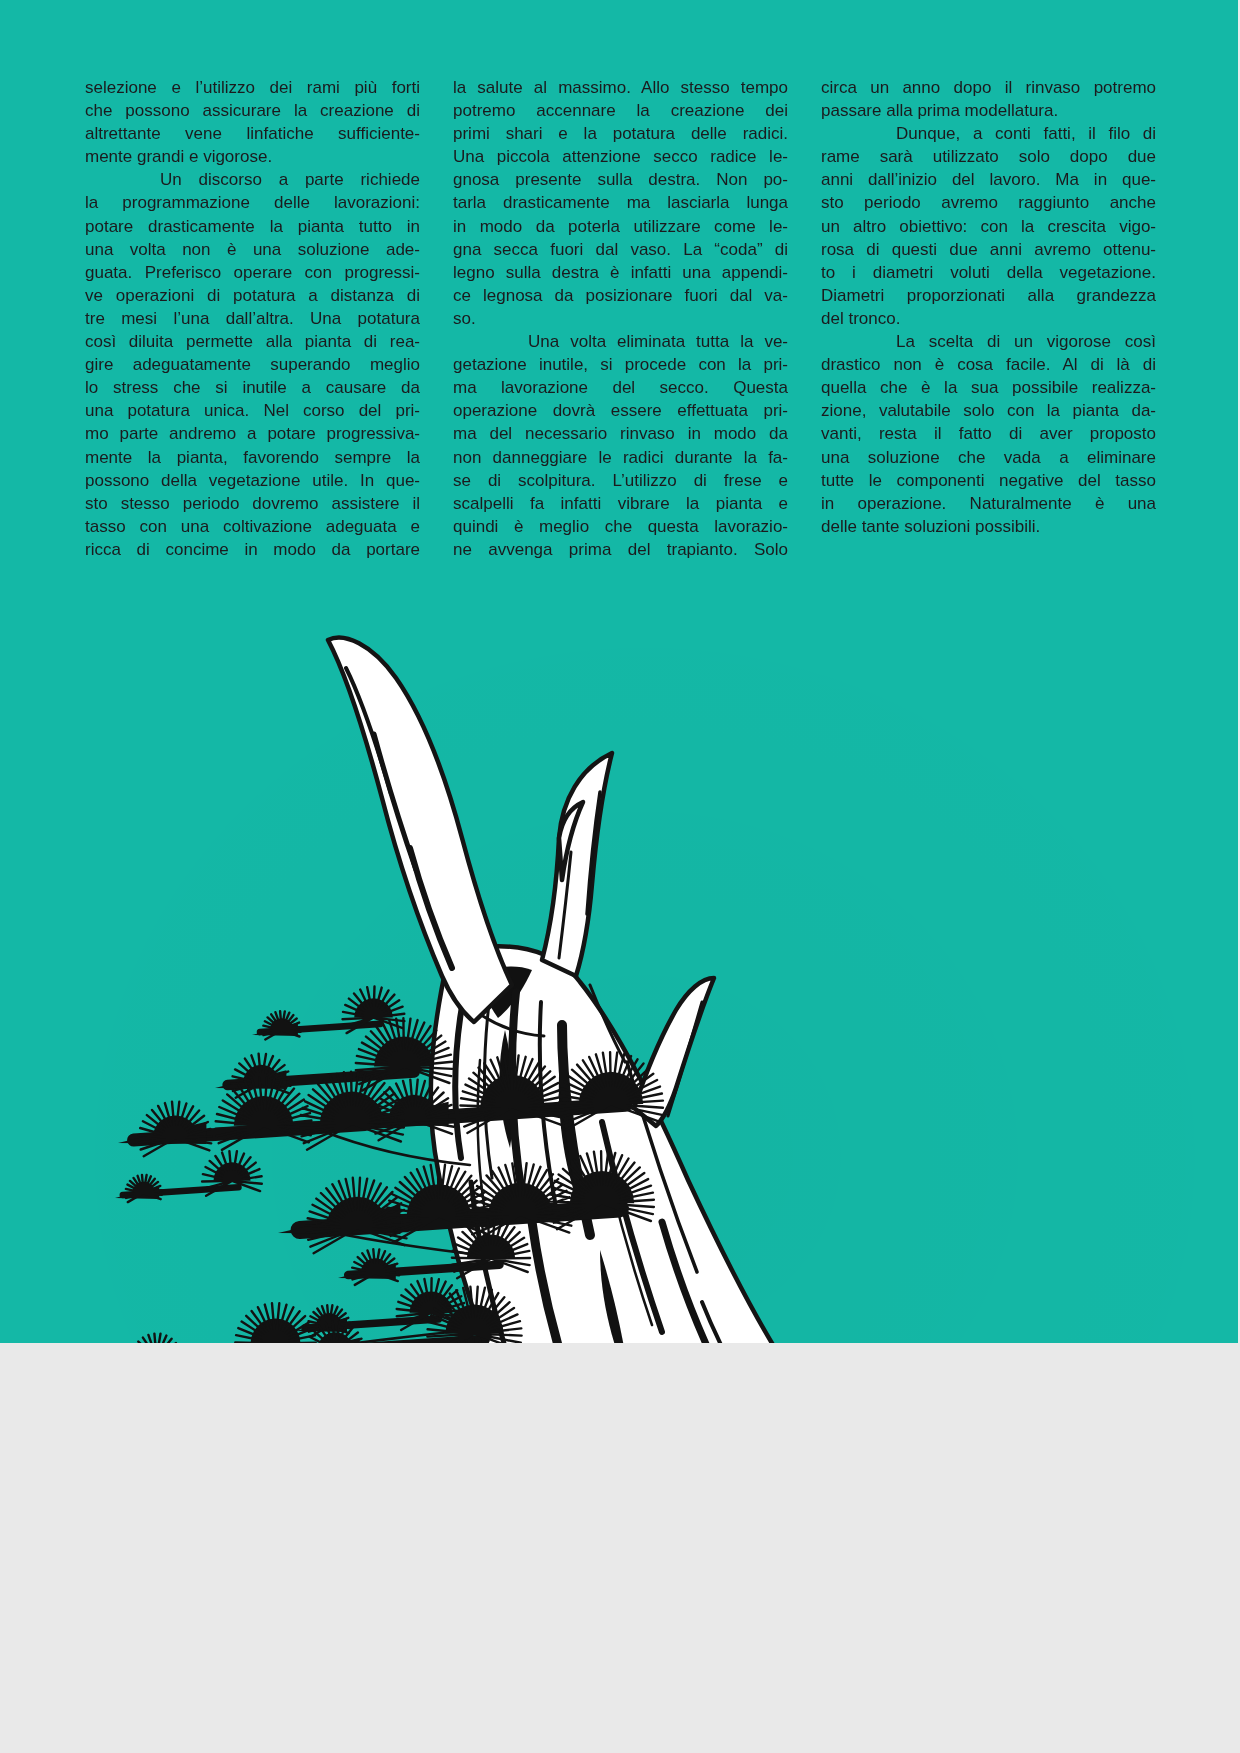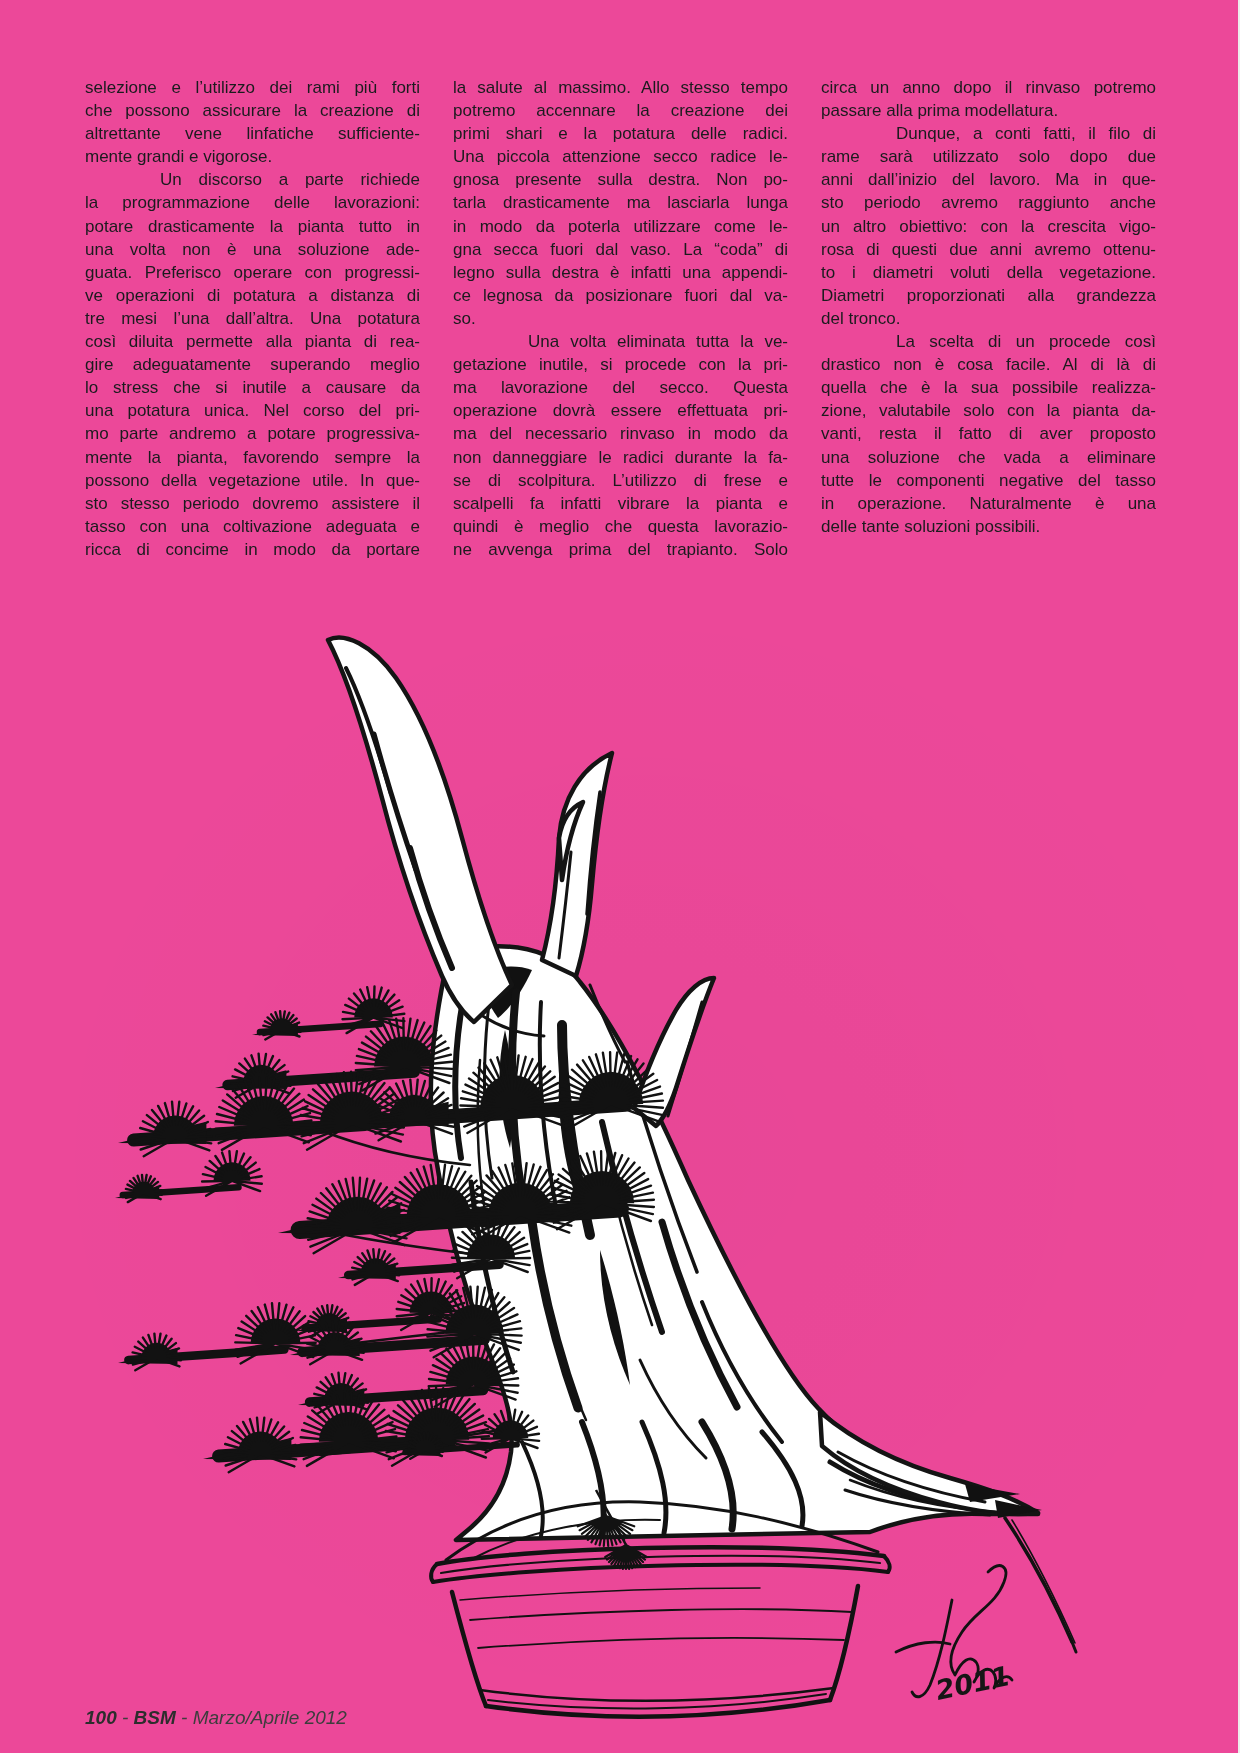--- a/index.html
+++ b/index.html
@@ -1,16 +1,16 @@
 <!DOCTYPE html>
 <html><head>
 <meta charset="utf-8">
 <style>
   html,body{margin:0;padding:0;background:#e9e9e9;}
-  .page{position:relative;width:1240px;height:1753px;background:#ec4899;overflow:hidden;
+  .page{position:relative;width:1240px;height:1343px;background:#14b8a6;overflow:hidden;
         font-family:"Liberation Sans",sans-serif;}
   .columns{position:absolute;left:85px;top:76px;display:flex;gap:33px;}
   .col{width:335px;}
   .line{font-size:17px;line-height:23.1px;height:23.1px;color:#1b1b1e;
         text-align:justify;text-align-last:justify;overflow:hidden;word-spacing:normal;}
   .line.end{text-align-last:left;}
   .line.indent{text-indent:75px;}
   .illu{position:absolute;left:0;top:560px;width:1240px;height:1193px;
         background:radial-gradient(ellipse at 52% 50%, rgba(0,0,0,0.018), rgba(0,0,0,0) 70%);}
   .footer{position:absolute;left:85px;top:1707px;font-style:italic;font-size:19px;
@@ -80,21 +80,21 @@
         <div class="line end">passare alla prima modellatura.</div>
         <div class="line indent">Dunque, a conti fatti, il filo di</div>
         <div class="line">rame sarà utilizzato solo dopo due</div>
         <div class="line">anni dall’inizio del lavoro. Ma in que-</div>
         <div class="line">sto periodo avremo raggiunto anche</div>
         <div class="line">un altro obiettivo: con la crescita vigo-</div>
         <div class="line">rosa di questi due anni avremo ottenu-</div>
         <div class="line">to i diametri voluti della vegetazione.</div>
         <div class="line">Diametri proporzionati alla grandezza</div>
         <div class="line end">del tronco.</div>
-        <div class="line indent">La scelta di un procede così</div>
+        <div class="line indent">La scelta di un vigorose così</div>
         <div class="line">drastico non è cosa facile. Al di là di</div>
         <div class="line">quella che è la sua possibile realizza-</div>
         <div class="line">zione, valutabile solo con la pianta da-</div>
         <div class="line">vanti, resta il fatto di aver proposto</div>
         <div class="line">una soluzione che vada a eliminare</div>
         <div class="line">tutte le componenti negative del tasso</div>
         <div class="line">in operazione. Naturalmente è una</div>
         <div class="line end">delle tante soluzioni possibili.</div>
       </div>
     </div>

